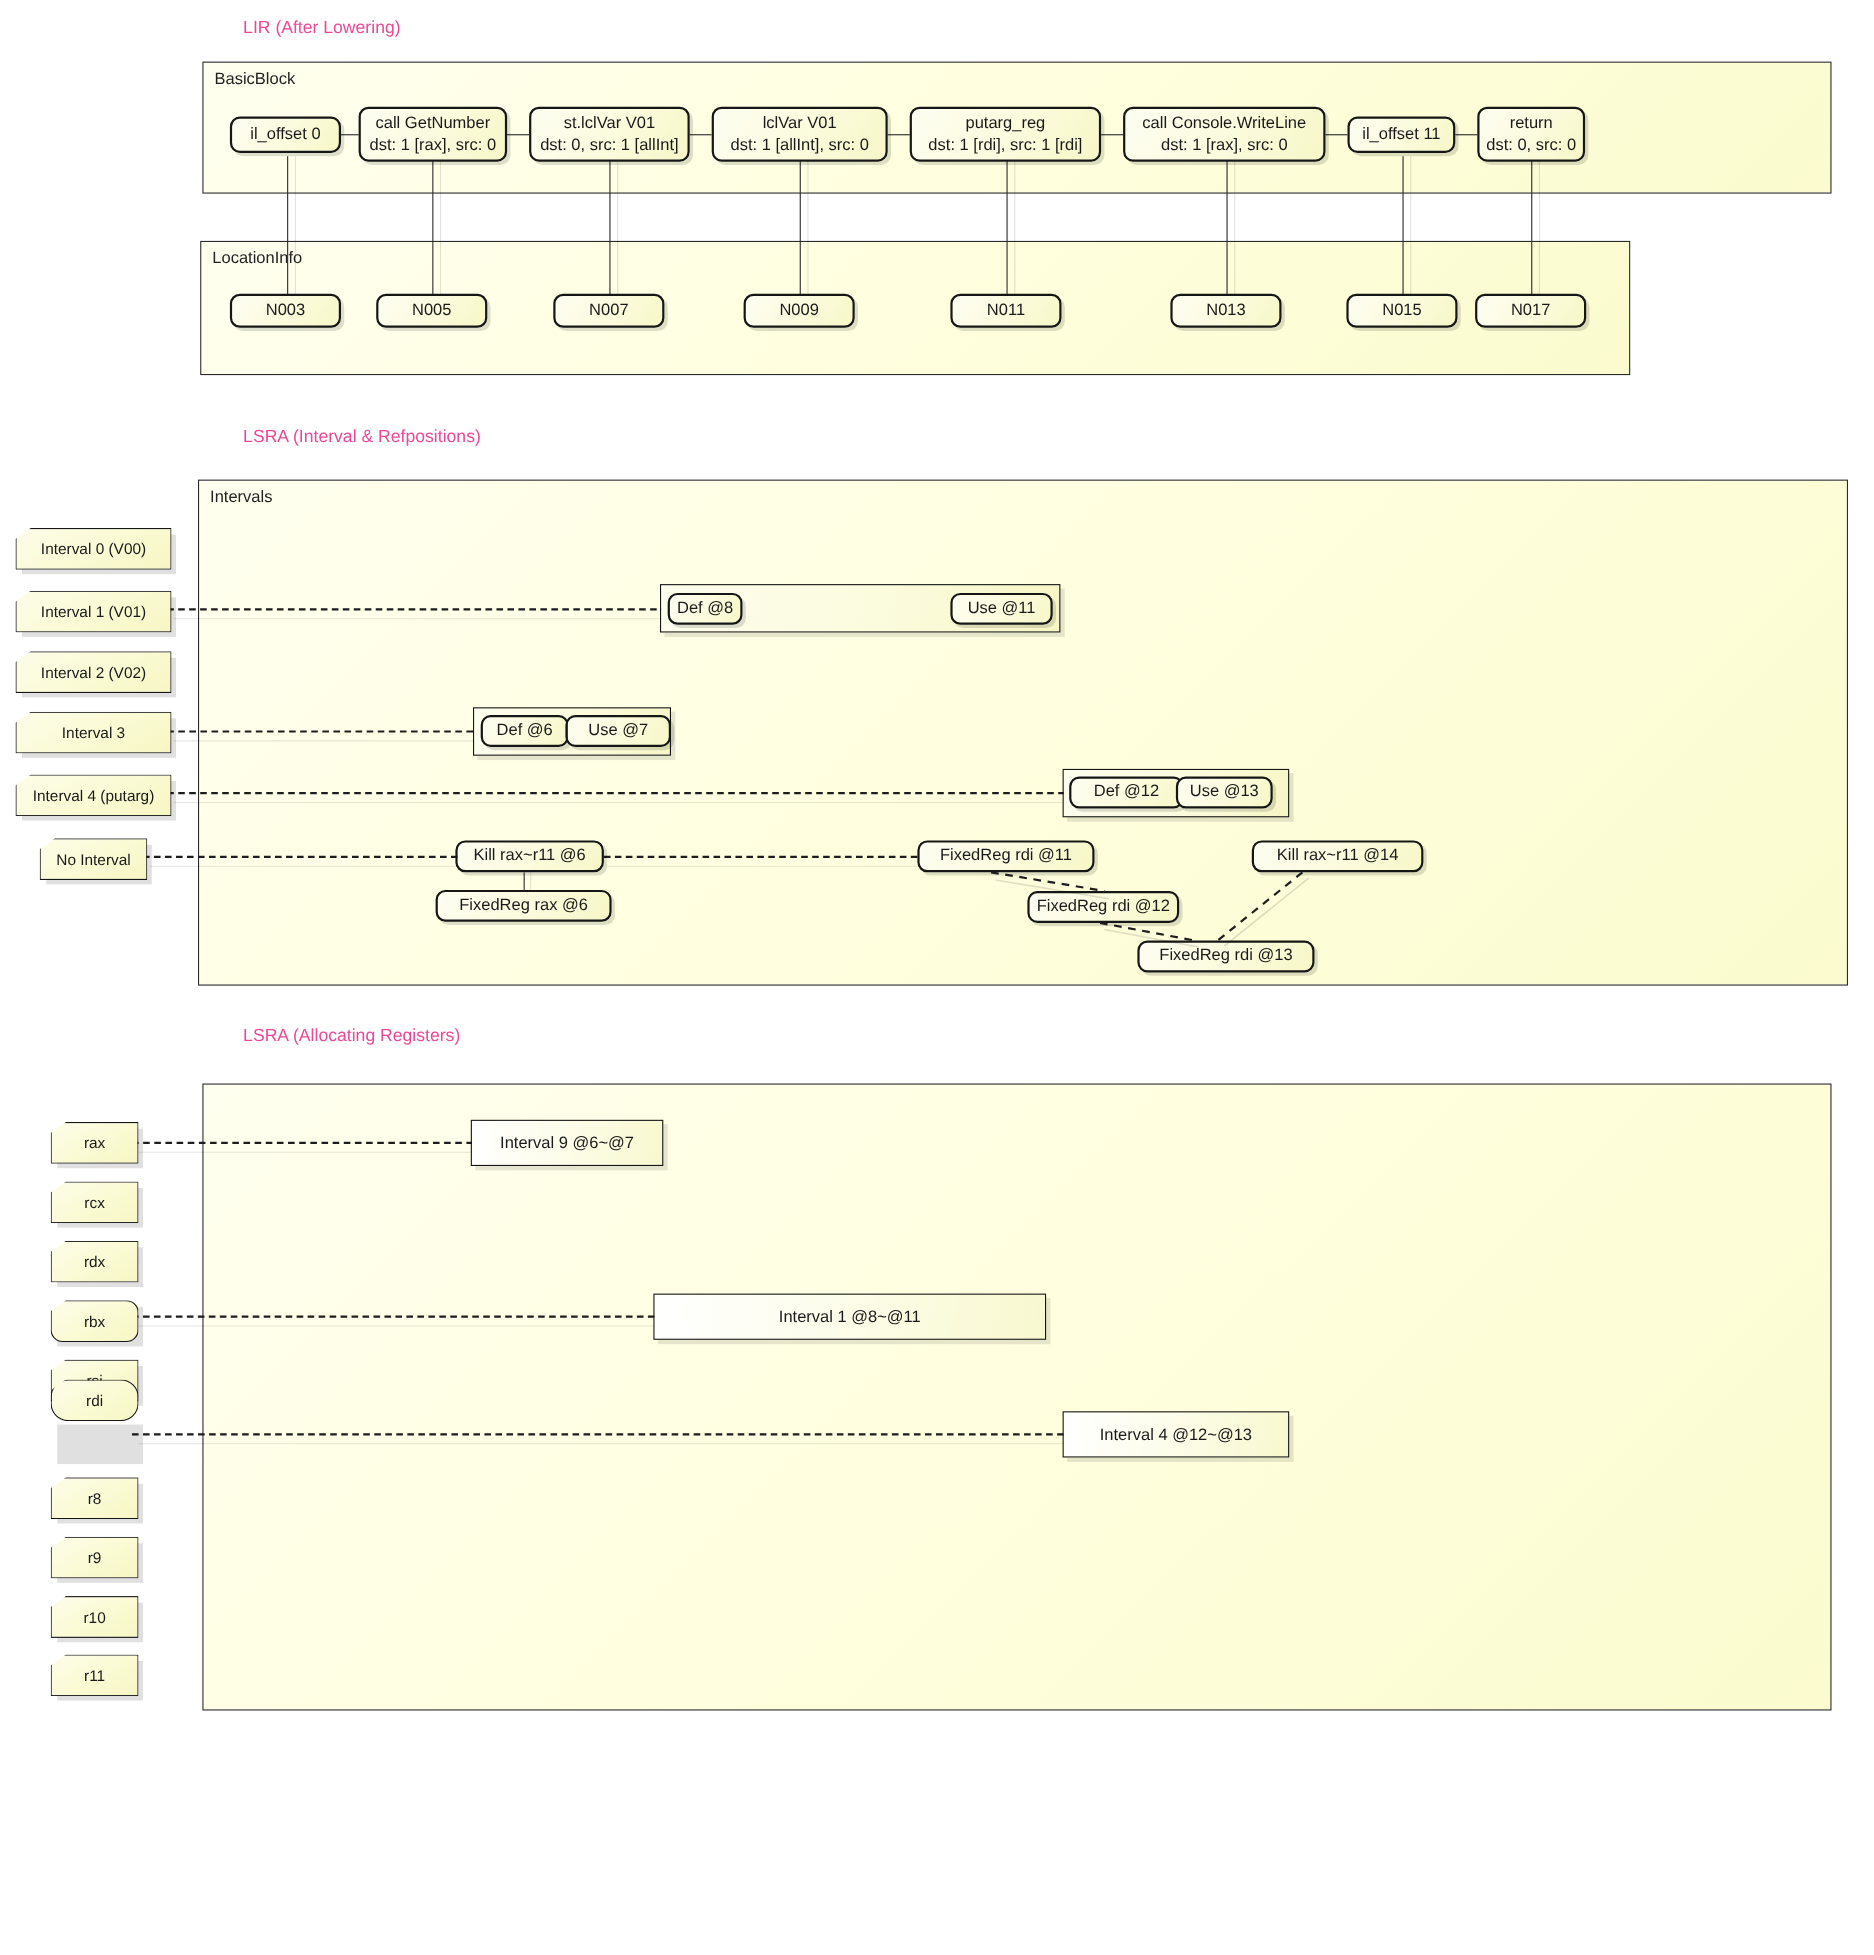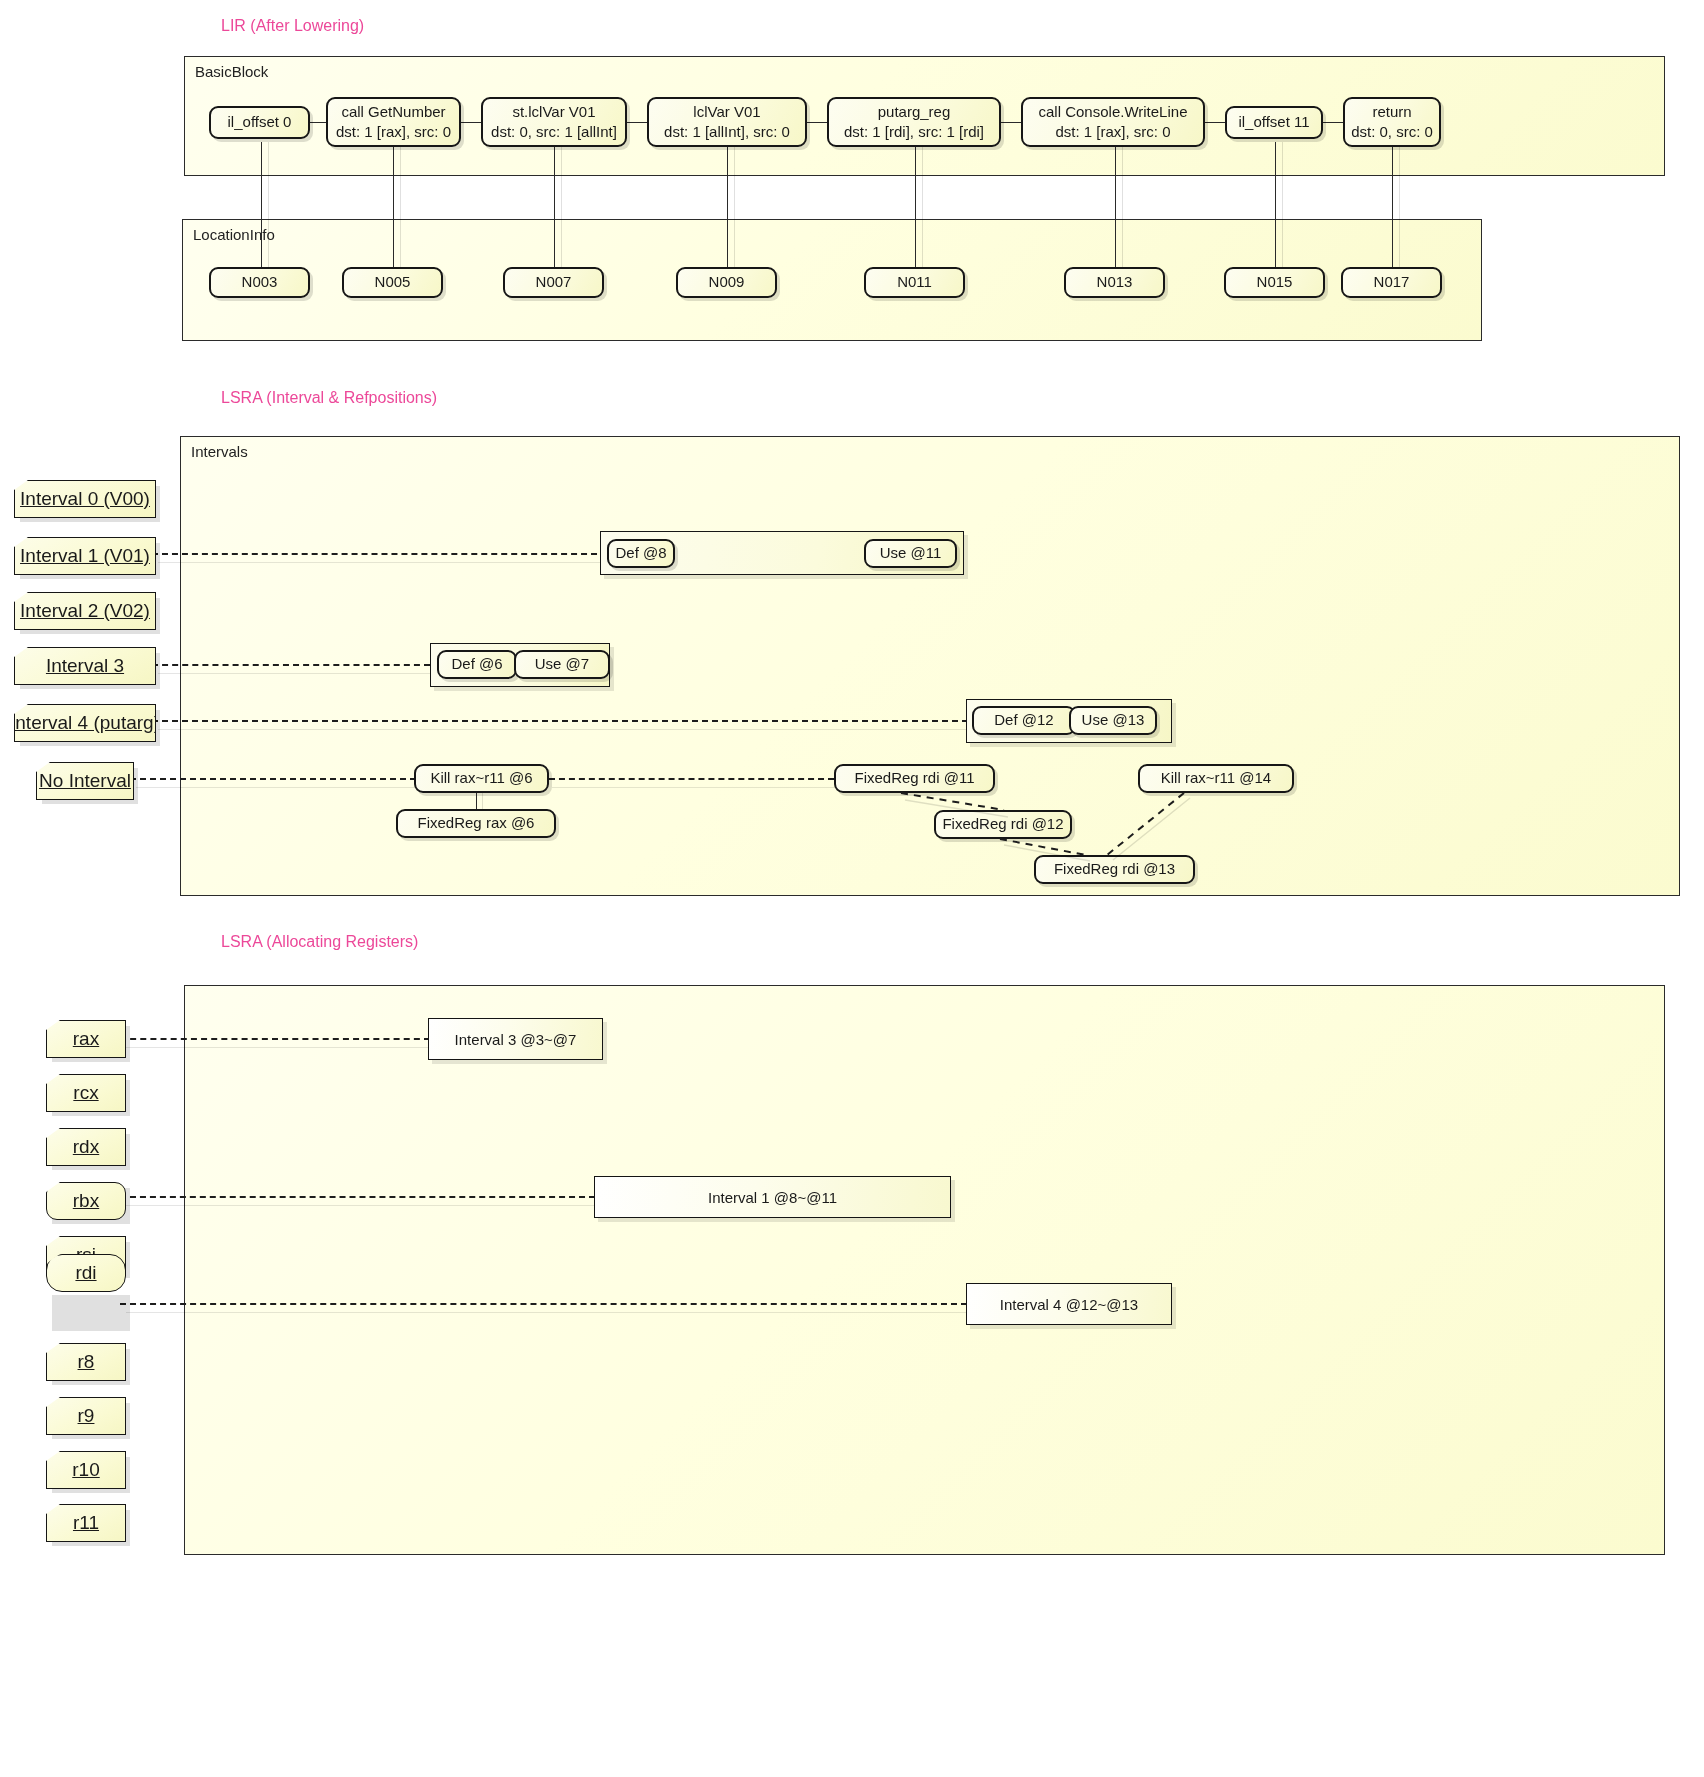--- a/index.html
+++ b/index.html
@@ -47,24 +47,23 @@
     border:1.6px solid #161616;
     box-shadow:4px 4px 0 rgba(0,0,0,0.10);
   }
 
   
   .note{
     position:absolute;
     background:linear-gradient(150deg,#fdfde9 0%,#fafad2 60%,#f6f6c4 100%);
     border:1.8px solid #161616;
     display:flex;align-items:center;justify-content:center;
-    white-space:nowrap;font-size:19px;
+    white-space:nowrap;font-size:14px;
     -webkit-clip-path:polygon(14px 0,100% 0,100% 100%,0 100%,0 10px);
     clip-path:polygon(14px 0,100% 0,100% 100%,0 100%,0 10px);
-    text-decoration:underline;
   }
   .note-shadow{
     position:absolute;background:rgba(0,0,0,0.12);
   }
 
   
   .vline{position:absolute;border-left:1.5px solid #2a2a2a;}
   .vline-sh{position:absolute;border-left:1.5px solid rgba(0,0,0,0.12);}
   .hline{position:absolute;border-top:1.5px solid #2a2a2a;}
   .dash{position:absolute;border-top:2px dashed #1d1d1d;}
@@ -322,20 +321,20 @@
 <div class="note" style="left:46px;top:1451px;width:78px;height:36px;">
     <span>r10</span>
   </div>
 
 <div class="abs note-shadow" style="left:52px;top:1510px;width:78px;height:36px;"></div>
 <div class="note" style="left:46px;top:1504px;width:78px;height:36px;">
     <span>r11</span>
   </div>
 
 <div class="abs rect" style="left:428px;top:1018px;width:175px;height:42px;">
-  <span>Interval 3 @3~@7</span>
+  <span>Interval 9 @6~@7</span>
 </div>
 <div class="abs rect" style="left:594px;top:1176px;width:357px;height:42px;">
   <span>Interval 1 @8~@11</span>
 </div>
 <div class="abs rect" style="left:966px;top:1283px;width:206px;height:42px;">
   <span>Interval 4 @12~@13</span>
 </div>
 
 </body></html>

